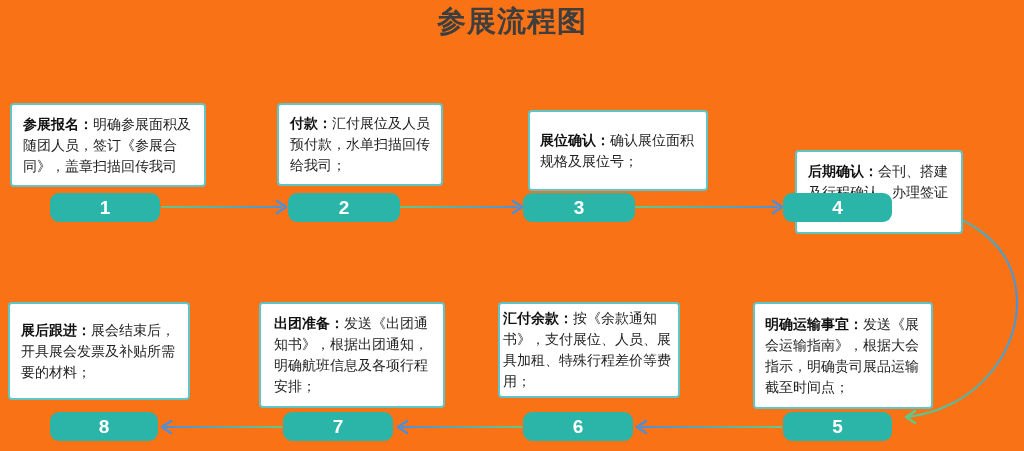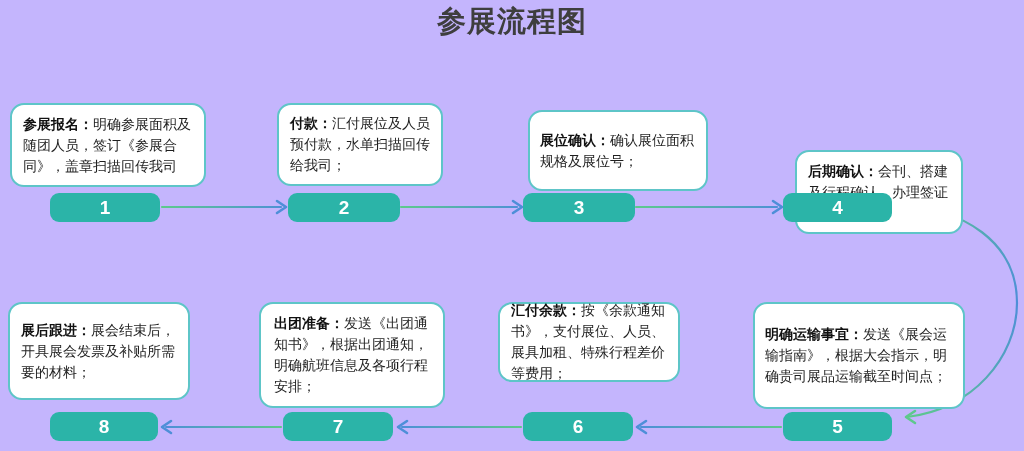--- a/index.html
+++ b/index.html
@@ -1,20 +1,20 @@
 <!DOCTYPE html>
 <html><head>
 <meta charset="utf-8">
 <style>
   html, body { margin: 0; padding: 0; background: #ffffff; }
   .canvas {
     position: relative;
     width: 1024px;
     height: 451px;
-    background: #c4b5fd;
+    background: #f97316;
     font-family: "Liberation Sans", "DejaVu Sans", sans-serif;
     overflow: hidden;
   }
   .title {
     position: absolute;
     left: 0; right: 0; top: 2px;
     margin: 0;
     text-align: center;
     font-size: 29px;
     font-weight: bold;
@@ -24,21 +24,21 @@
   .connectors {
     position: absolute;
     left: 0; top: 0;
     pointer-events: none;
   }
   .step-box {
     position: absolute;
     box-sizing: border-box;
     background: #ffffff;
     border: 2px solid #5ec5c8;
-    border-radius: 14px;
+    border-radius: 4px;
     display: flex;
     align-items: center;
     color: #1f1f1f;
     font-size: 14px;
     line-height: 1.5;
   }
   .step-box p { margin: 0; }
   .step-box b { color: #111111; }
   .step-bar {
     position: absolute;
@@ -140,28 +140,28 @@
     <span>3</span>
   </div>
 
   <div class="step-box" style="left:795px; top:102px; width:168px; height:84px; padding:6px 11px;margin-top:48px;">
     <p><b>后期确认：</b><span>会刊、搭建及行程确认，办理签证事宜；</span></p>
   </div>
   <div class="step-bar" style="left:783px; top:193px; width:109px;">
     <span>4</span>
   </div>
 
-  <div class="step-box" style="left:753px; top:302px; width:212px; height:107px; padding:6px 10px;">
+  <div class="step-box" style="left:753px; top:302px; width:180px; height:107px; padding:6px 10px;">
     <p><b>明确运输事宜：</b><span>发送《展会运输指南》，根据大会指示，明确贵司展品运输截至时间点；</span></p>
   </div>
   <div class="step-bar" style="left:783px; top:412px; width:109px;">
     <span>5</span>
   </div>
 
-  <div class="step-box" style="left:498px; top:302px; width:182px; height:80px; padding:6px 11px;">
+  <div class="step-box" style="left:498px; top:302px; width:182px; height:96px; padding:6px 3px;">
     <p><b>汇付余款：</b><span>按《余款通知书》，支付展位、人员、展具加租、特殊行程差价等费用；</span></p>
   </div>
   <div class="step-bar" style="left:523px; top:412px; width:110px;">
     <span>6</span>
   </div>
 
   <div class="step-box" style="left:259px; top:302px; width:186px; height:106px; padding:5px 13px;">
     <p><b>出团准备：</b><span>发送《出团通知书》，根据出团通知，明确航班信息及各项行程安排；</span></p>
   </div>
   <div class="step-bar" style="left:283px; top:412px; width:110px;">

